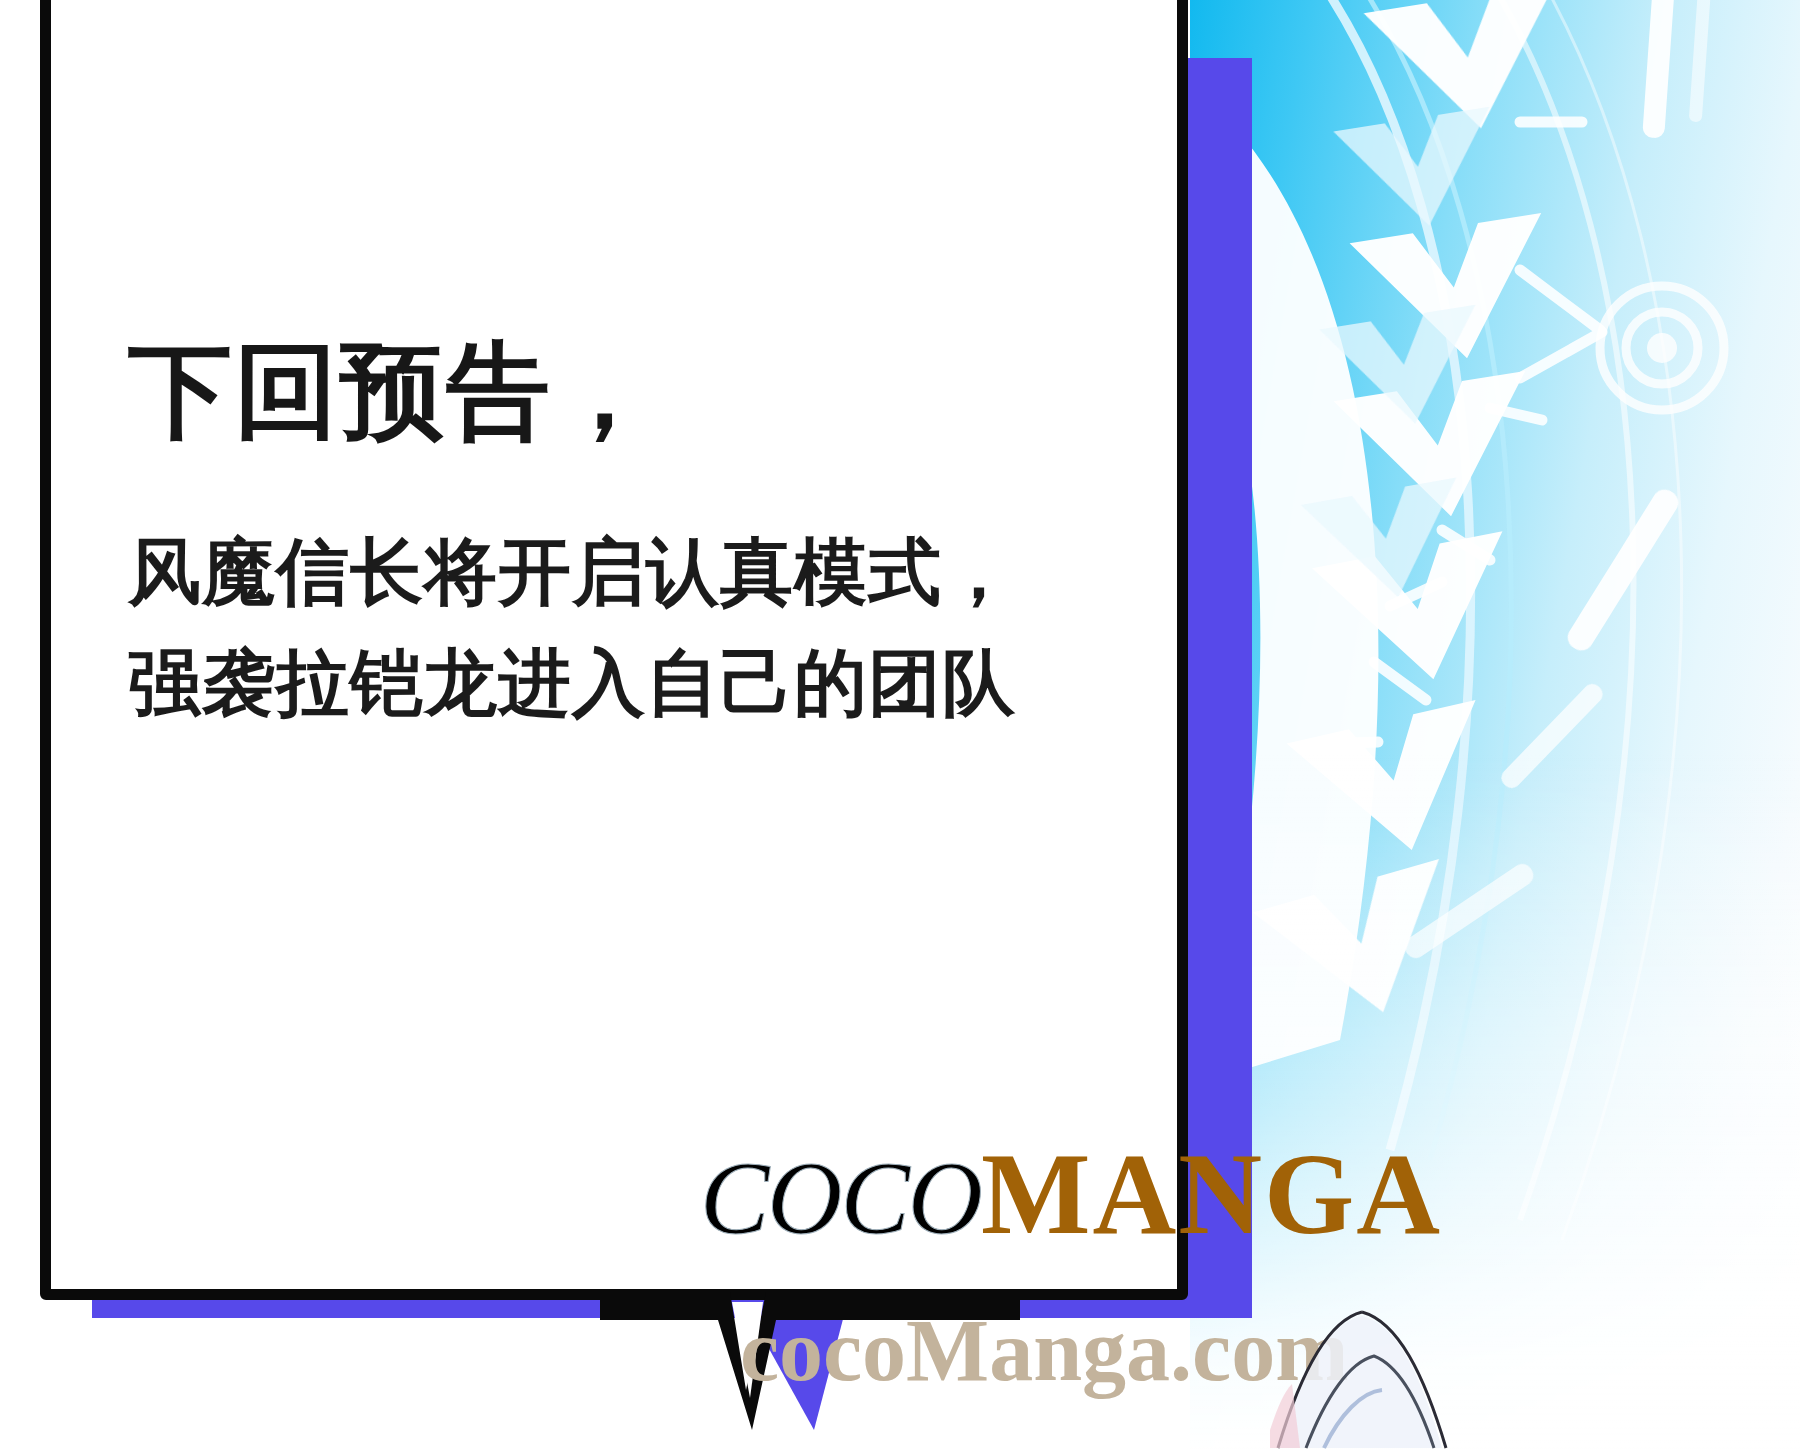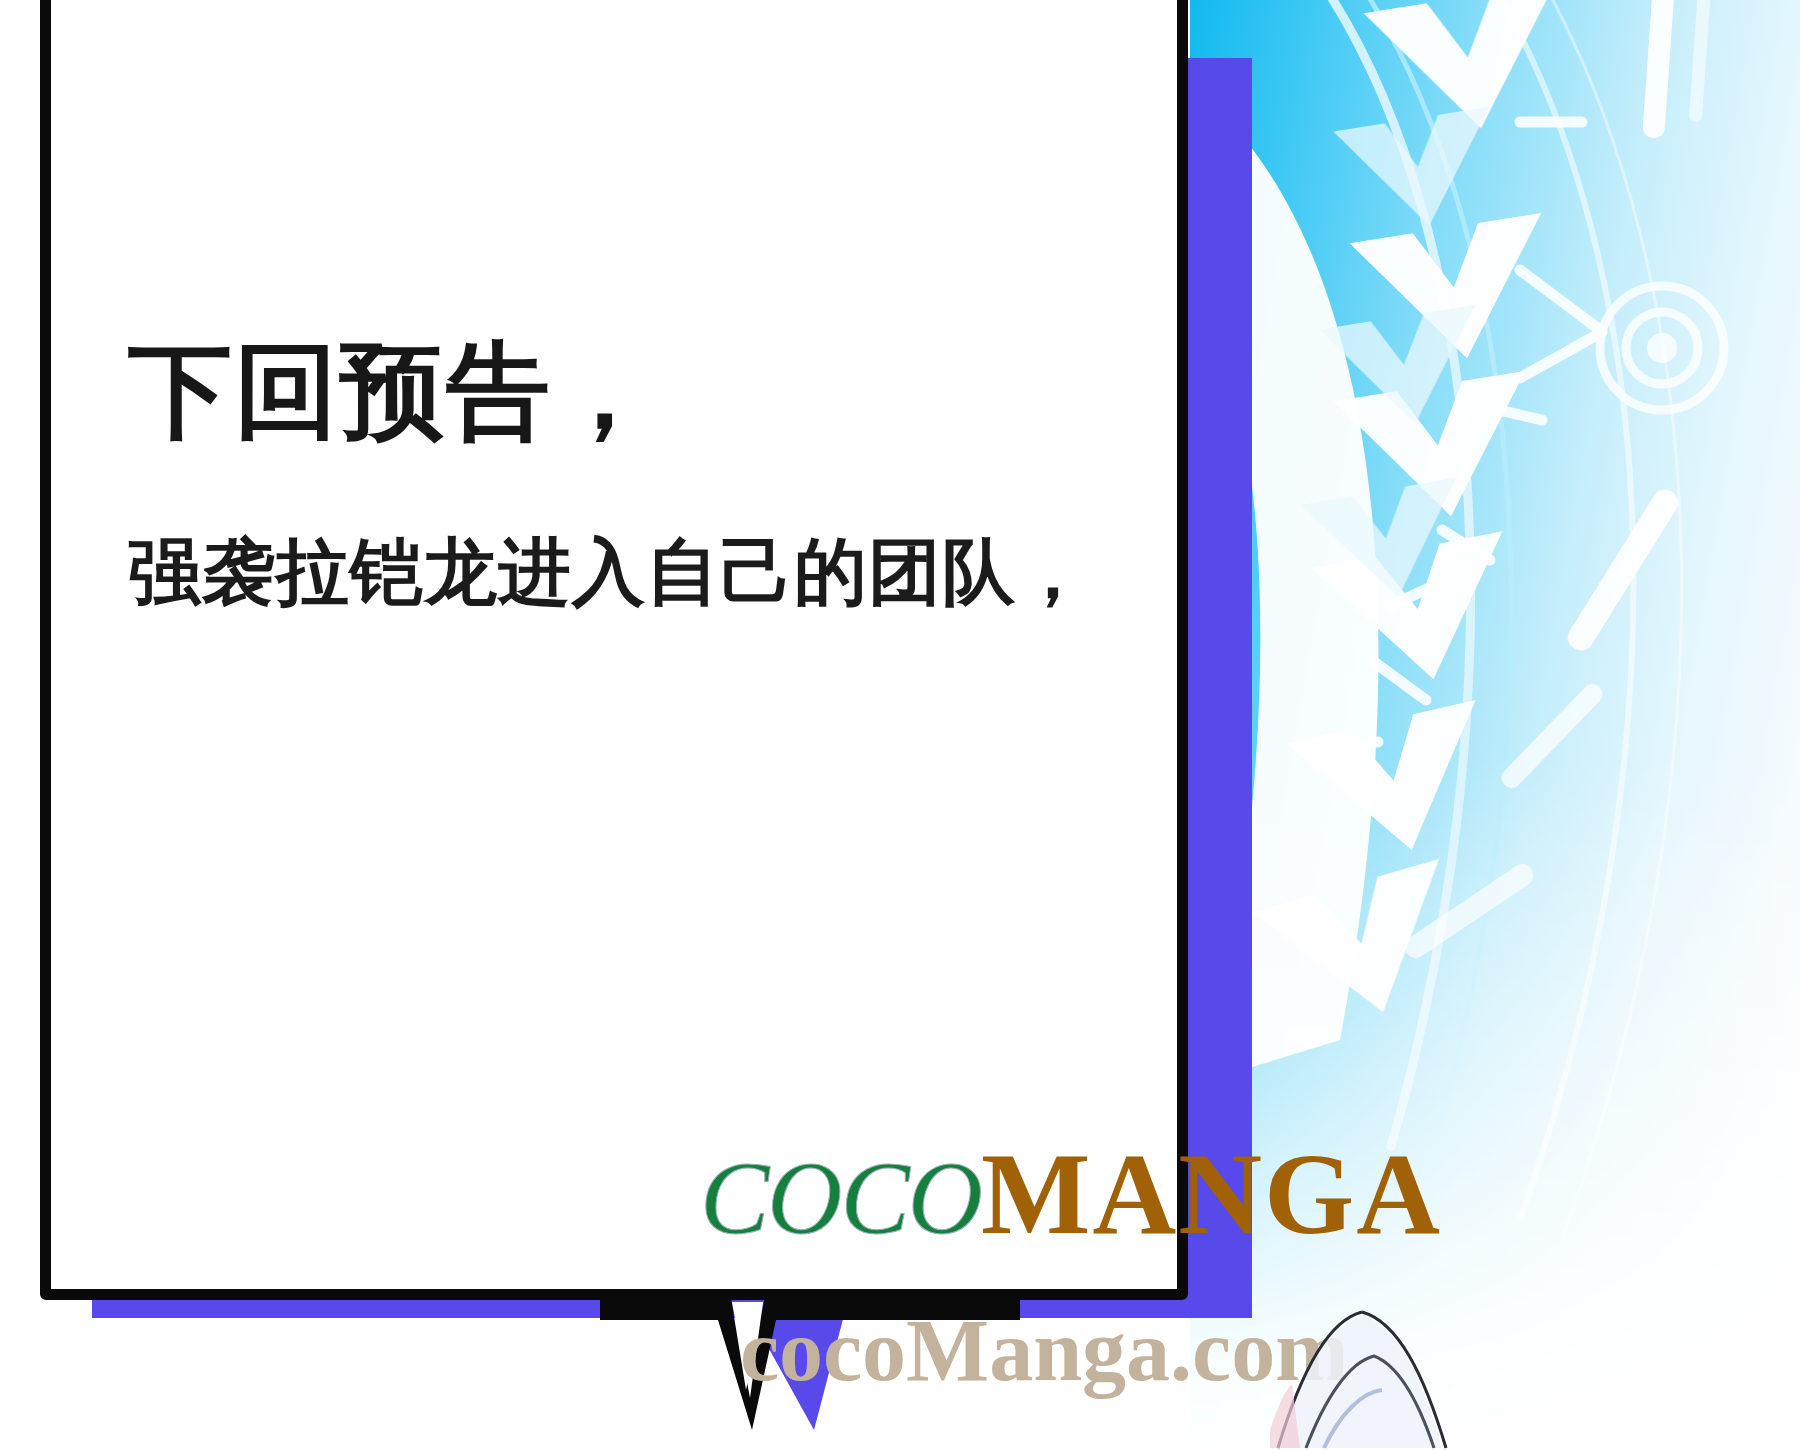--- a/index.html
+++ b/index.html
@@ -37,21 +37,21 @@
     letter-spacing:2px;margin:0 0 64px 0;white-space:nowrap;}
   .bodyline{
     font-family:"Liberation Sans","DejaVu Sans",sans-serif;
     font-weight:700;font-size:73px;line-height:1.52;color:#1b1b1b;
     letter-spacing:1px;margin:0;white-space:nowrap;}
 
   
   .wm-main{position:absolute;left:700px;top:1128px;width:1020px;height:130px;white-space:nowrap;
            pointer-events:none;}
   .wm-coco{font-family:"Liberation Serif","DejaVu Serif",serif;font-style:italic;
-           font-size:104px;color:#15803d;letter-spacing:-2px;
+           font-size:104px;color:#000000;letter-spacing:-2px;
            -webkit-text-stroke:1px #9fb0bb;}
   .wm-manga{font-family:"Liberation Serif","DejaVu Serif",serif;font-weight:700;
             font-size:116px;color:#a16207;letter-spacing:2px;}
   .wm-url{position:absolute;left:740px;top:1300px;white-space:nowrap;pointer-events:none;
           font-family:"Liberation Serif","DejaVu Serif",serif;font-weight:700;
           font-size:88px;color:#c3b39c;letter-spacing:0px;}
 
   
   .sketch{position:absolute;left:1270px;top:1310px;width:220px;height:140px;}
   .sketch svg{display:block;}
@@ -127,21 +127,22 @@
 
   <div class="bubble-tail-wrap">
     <svg width="420" height="170" viewBox="0 0 420 170">
       <path d="M 0 12 L 130 12 L 146 110 L 166 12 L 420 12 L 420 40 L 176 40 L 152 150 L 118 40 L 0 40 Z" fill="#0a0a0a"></path>
       <path d="M 132 22 L 150 118 L 163 22 Z" fill="#ffffff"></path>
     </svg>
   </div>
 
   <div class="bubble-text">
     <div class="headline">下回预告，</div>
-    <div class="bodyline">强袭拉铠龙进入自己的团队，</div>
+    <div class="bodyline">风魔信长将开启认真模式，</div>
+    <div class="bodyline">强袭拉铠龙进入自己的团队</div>
   </div>
 
   <div class="wm-main">
     <span class="wm-coco">COCO</span><span class="wm-manga">MANGA</span>
   </div>
 
   <div class="wm-url">cocoManga.com</div>
 
   <div class="sketch">
     <svg width="220" height="140" viewBox="0 0 220 140">

